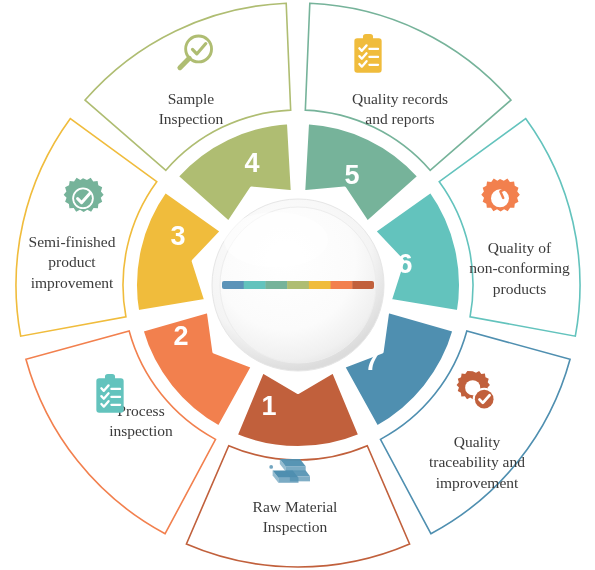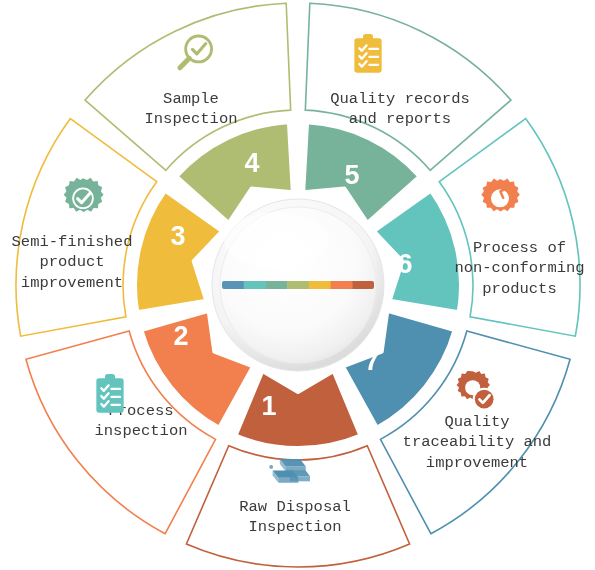--- a/index.html
+++ b/index.html
@@ -27,21 +27,21 @@
   }
   .seg-number {
     font-family: "Liberation Sans", sans-serif;
     font-weight: bold;
     font-size: 27px;
     fill: #ffffff;
   }
   .outer-label {
     position: absolute;
     text-align: center;
-    font-family: Liberation Mono, monospace;
+    font-family: Liberation Serif, serif;
     font-size: 15.5px;
     line-height: 1.32;
     color: #3b3b3b;
     white-space: pre-line;
     pointer-events: none;
   }
   .outer-icon {
     position: absolute;
     width: 46px;
     height: 46px;
@@ -111,35 +111,35 @@
         <text x="181" y="345" class="seg-number" text-anchor="middle">2</text>
         <text x="178" y="245" class="seg-number" text-anchor="middle">3</text>
         <text x="252" y="172" class="seg-number" text-anchor="middle">4</text>
         <text x="352" y="184" class="seg-number" text-anchor="middle">5</text>
         <text x="405" y="273" class="seg-number" text-anchor="middle">6</text>
         <text x="372" y="370" class="seg-number" text-anchor="middle">7</text>
       </g>
   </svg>
 
   <div id="labels-layer">
-      <div class="outer-label" style="left: 215px; top: 497px; width: 160px;">Raw Disposal
+      <div class="outer-label" style="left: 215px; top: 497px; width: 160px;">Raw Material
 Inspection</div>
       <div class="outer-label" style="left: 66px; top: 401px; width: 150px;">Process
 inspection</div>
       <div class="outer-label" style="left: 8px; top: 232px; width: 128px;">Semi-finished
 product
 improvement</div>
       <div class="outer-label" style="left: 121px; top: 89px; width: 140px;">Sample
 Inspection</div>
       <div class="outer-label" style="left: 325px; top: 89px; width: 150px;">Quality records
 and reports</div>
-      <div class="outer-label" style="left: 452px; top: 238px; width: 135px;">Process of
+      <div class="outer-label" style="left: 452px; top: 238px; width: 135px;">Quality of
 non-conforming
 products</div>
-      <div class="outer-label" style="left: 402px; top: 412px; width: 150px;">Quality
+      <div class="outer-label" style="left: 402px; top: 432px; width: 150px;">Quality
 traceability and
 improvement</div>
     </div>
   <div id="icons-layer">
       <div class="outer-icon" style="left: 264px; top: 449px;">
         <svg viewBox="0 0 64 64">
         <g fill="#4f8fb0">
           <path d="M22 14 L50 14 L58 24 L30 24 Z" opacity="0.95"></path>
           <path d="M30 24 L58 24 L58 31 L30 31 Z" opacity="0.75"></path>
           <path d="M22 14 L30 24 L30 31 L22 21 Z" opacity="0.6"></path>

